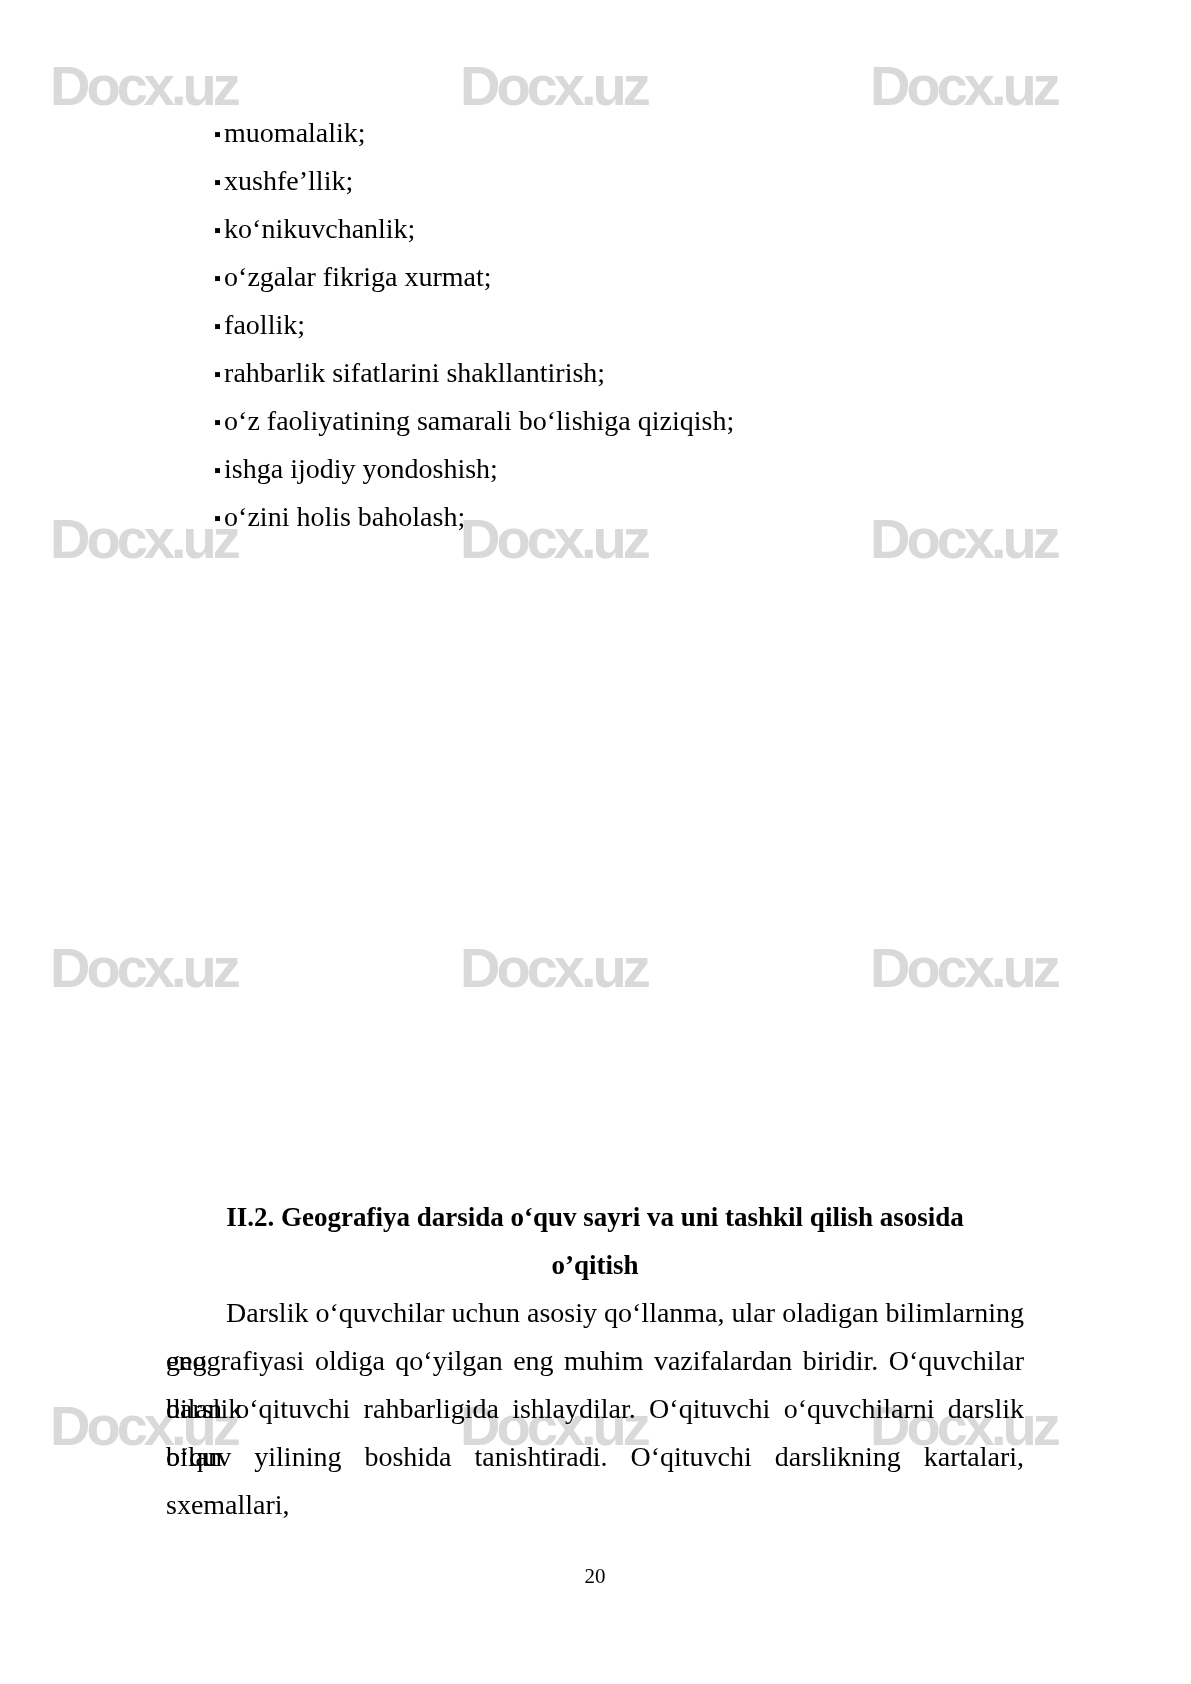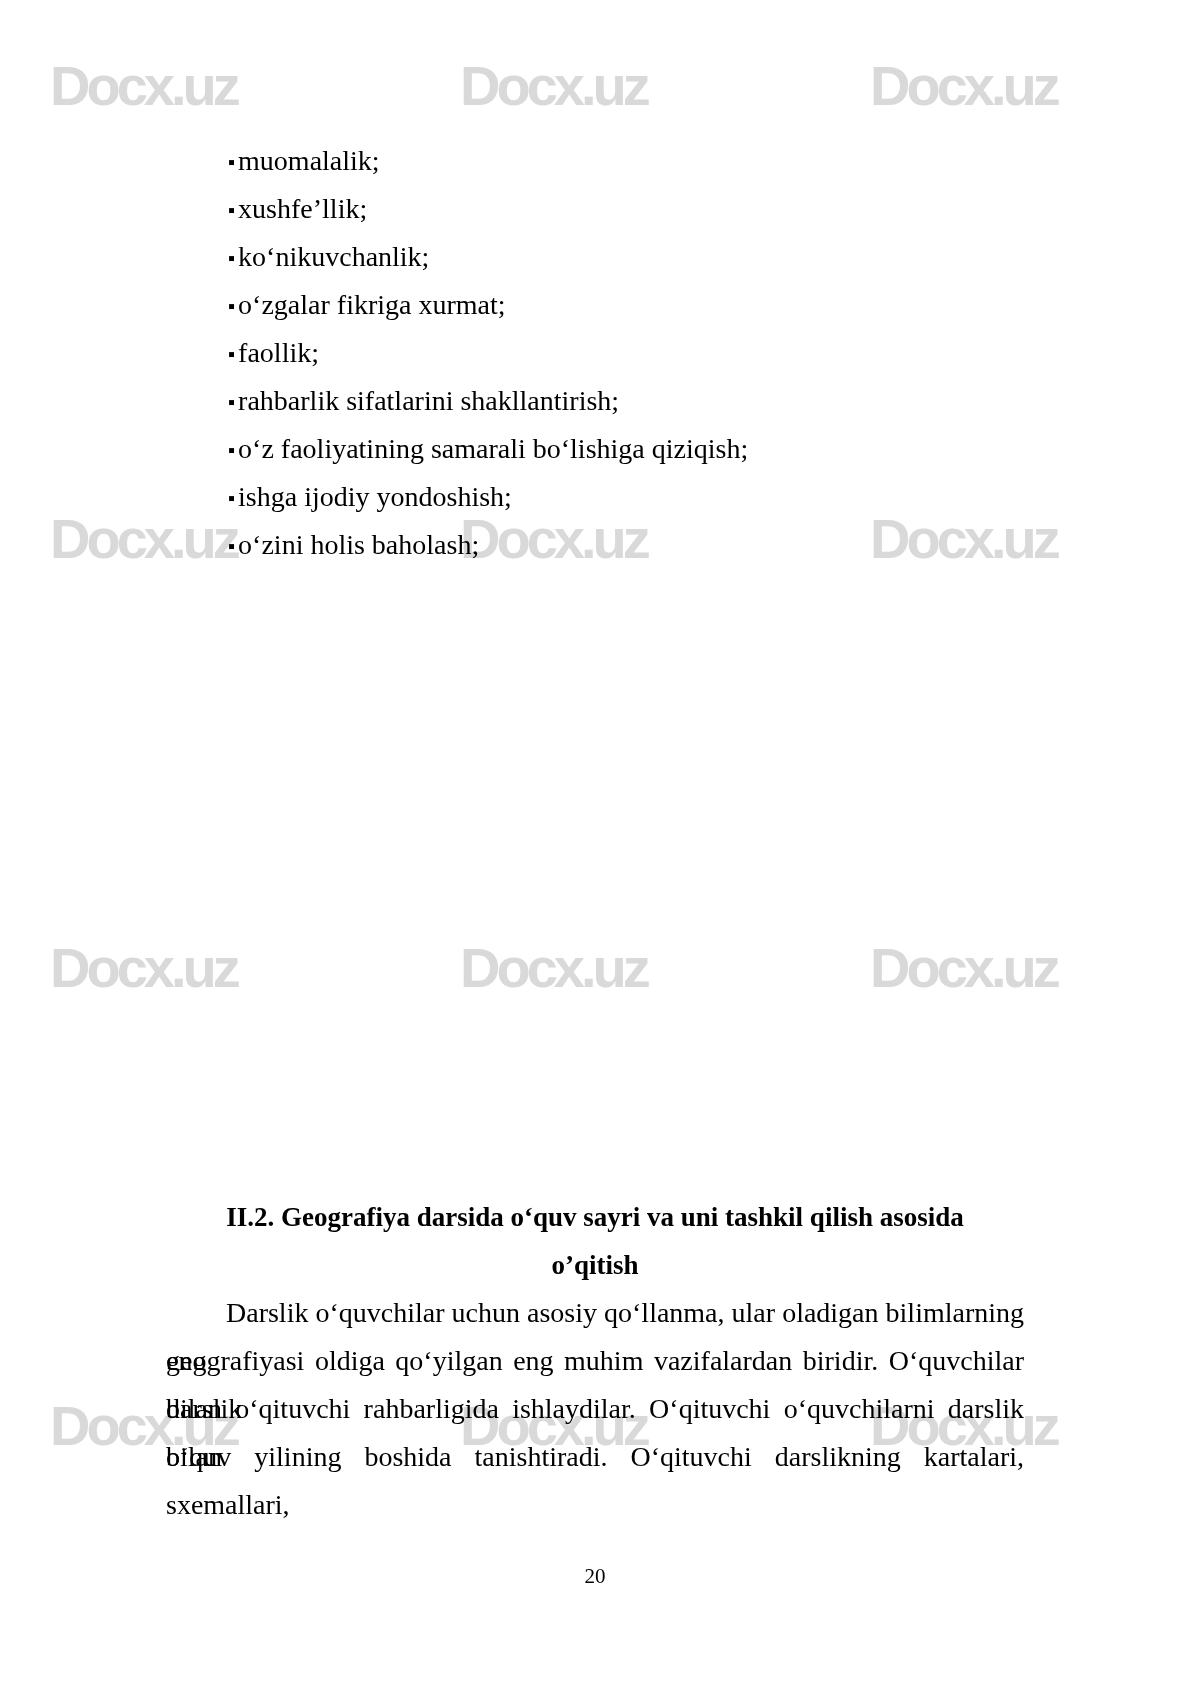--- a/index.html
+++ b/index.html
@@ -33,24 +33,23 @@
   .wm-r2 { top: 511px; }
   .wm-r3 { top: 940px; }
   .wm-r4 { top: 1398px; }
   .wm-c1 { left: 50px; }
   .wm-c2 { left: 460px; }
   .wm-c3 { left: 870px; }
   
   .textlayer { position: absolute; inset: 0; z-index: 1; }
   .bullet-list {
     position: absolute;
-    left: 166px;
+    left: 152px;
     top: 109px;
     width: 860px;
-    margin-top: 28px;
   }
   .bullet-item {
     height: 48px;
     line-height: 48px;
     font-size: 28px;
     padding-left: 62px;
     white-space: nowrap;
   }
   .bullet-glyph {
     font-size: 20px;

